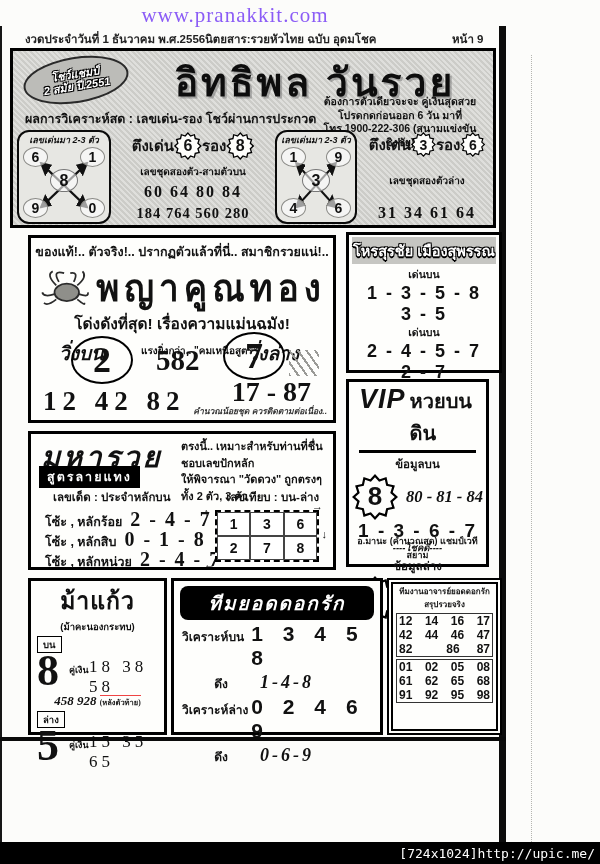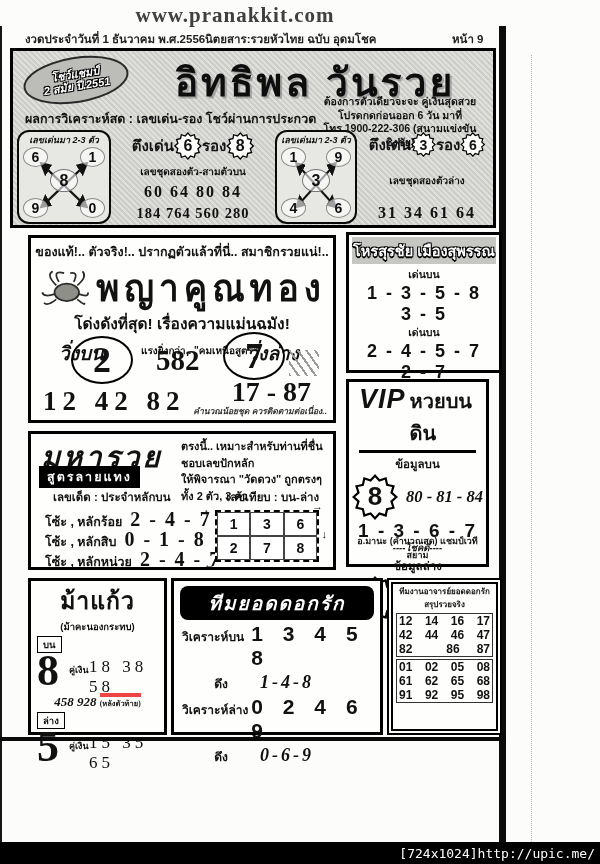--- a/index.html
+++ b/index.html
@@ -10,21 +10,21 @@
   .left-border  { position:absolute; left:0; top:26px; width:2px; height:816px; background:#161616; }
   .right-border { position:absolute; left:499px; top:26px; width:7px; height:816px; background:#0c0c0c; }
   .fold-line    { position:absolute; left:531px; top:55px; height:787px; border-left:1px dotted #b5b5b0; }
   .bottom-rule  { position:absolute; left:0; top:737px; width:506px; height:4px; background:#0a0a0a; border-radius:0 3px 3px 0; }
   .footer-bar   { position:absolute; left:0; top:842px; width:600px; height:22px; background:#000;
                   display:flex; align-items:center; justify-content:flex-end; }
   .footer-bar span { color:#fff; font-family:"DejaVu Sans Mono", monospace; font-size:13px; padding-right:5px; }
 
   
   .url-header { position:absolute; top:3px; left:0; width:470px; text-align:center;
-                font-family:"Liberation Serif", serif; font-size:21px; letter-spacing:1px; color:#404040;font-weight:bold; }
+                font-family:"Liberation Serif", serif; font-size:21px; letter-spacing:1px; color:#8b5cf6; }
   .meta { position:absolute; top:30px; font-size:11.5px; font-weight:bold; color:#222; }
   .meta.date { left:25px; } .meta.mag { left:205px; } .meta.pg { left:452px; }
 
   
   .masthead { position:absolute; left:10px; top:48px; width:486px; height:180px; border:3px solid #000;
               background:#d4d4d0;
               background-image:repeating-linear-gradient(45deg, rgba(255,255,255,.25) 0 2px, rgba(0,0,0,.04) 2px 4px); }
   .badge { position:absolute; left:10px; top:6px; width:106px; height:46px; transform:rotate(-9deg);
            border:2px solid #2a2a2a; border-radius:50%; background:#bcbcb8;
            display:flex; flex-direction:column; align-items:center; justify-content:center;
@@ -133,21 +133,21 @@
   
   .makaew { left:28px; top:578px; width:139px; height:157px; }
   .makaew .ktitle { text-align:center; font-size:23px; font-weight:900; letter-spacing:1px; transform:scaleY(1.05); margin-top:2px; }
   .makaew .ksub { text-align:center; font-size:9.5px; font-weight:700; }
   .tagbox { display:inline-block; border:1.5px solid #000; font-size:9.5px; font-weight:800; padding:0 5px; }
   .makaew .krow { position:relative; height:44px; }
   .makaew .kbig { position:absolute; left:6px; top:-8px; font-size:44px; font-weight:900; font-family:"Liberation Serif", serif; }
   .makaew .kpair { position:absolute; left:38px; top:10px; font-size:9px; font-weight:700; }
   .makaew .knums { position:absolute; left:58px; top:4px; font-size:17px; font-weight:400; letter-spacing:4px; font-family:"Liberation Serif", serif; }
   .makaew .kmid { text-align:center; font-style:italic; font-weight:bold; font-family:"Liberation Serif", serif; font-size:13px; margin-top:-4px; }
-  .makaew .kmid2 { display:inline-block; font-size:7.5px; border-top:4px solid #ef4444; font-style:normal; font-weight:700; }
+  .makaew .kmid2 { display:inline-block; font-size:7.5px; border-top:1px solid #ef4444; font-style:normal; font-weight:700; }
   .makaew .lbl { margin-left:6px; }
 
   .team { left:171px; top:578px; width:212px; height:157px; }
   .team .banner { margin:5px 6px 2px; background:#000; border-radius:8px; color:#fff; text-align:center;
                   font-size:19px; font-weight:900; font-style:italic; letter-spacing:2px; padding:2px 0; }
   .team .trow { display:flex; align-items:baseline; margin:2px 0 0 8px; }
   .team .tlabel { width:78px; font-size:12px; font-weight:800; }
   .team .tnums { font-size:21px; font-weight:900; letter-spacing:7px; }
   .team .tpull { font-size:18px; font-weight:bold; font-style:italic; letter-spacing:3px; font-family:"Liberation Serif", serif; }
   .team .trow.pull .tlabel { text-align:center; }

